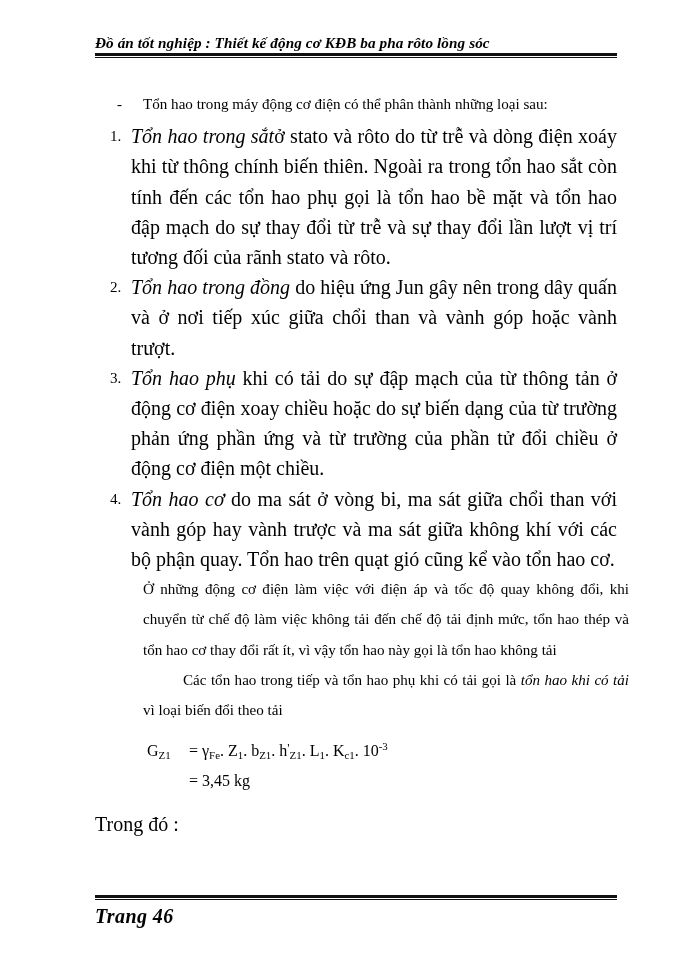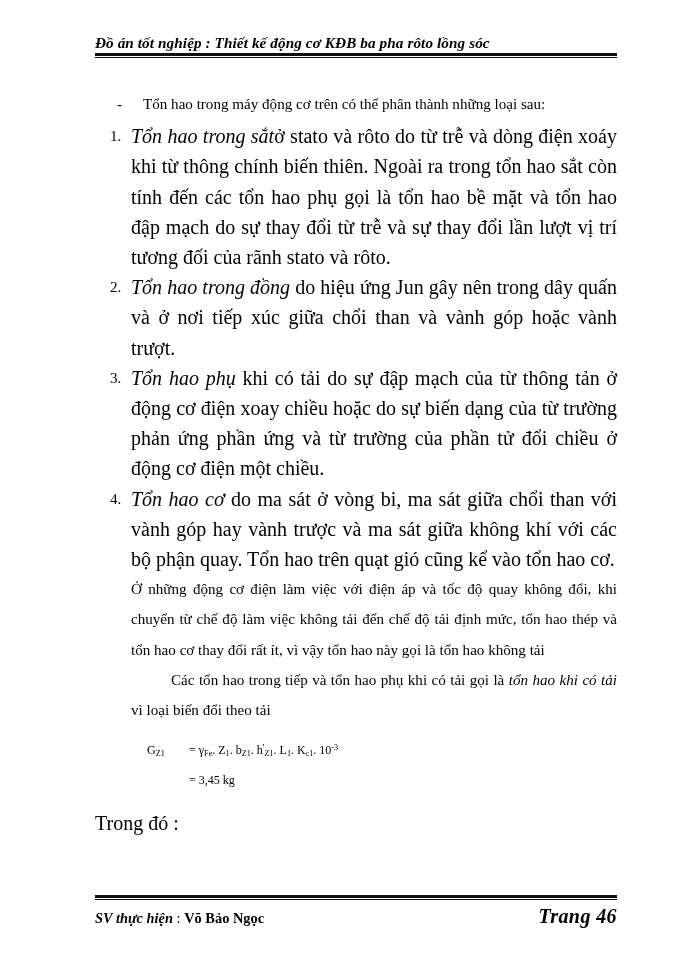--- a/index.html
+++ b/index.html
@@ -97,42 +97,42 @@
   .li-text {
     flex: 1 1 auto;
     font-size: 20px;
     line-height: 30.2px;
     text-align: justify;
     text-justify: inter-word;
   }
   .li-text .lead { font-style: italic; }
 
   .blk-after {
-    margin-left: 36px;
+    margin-left: 48px;
     width: 486px;
   }
   .blk-after .para { text-align: justify; }
 
   .indent-para {
     text-indent: 40px;
   }
 
   .section-head {
     margin-top: 16px;
     margin-left: 36px;
     font-size: 15.2px;
     font-weight: bold;
     line-height: 28px;
   }
 
   
   .formula {
     margin-top: 8px;
     margin-left: 52px;
-    font-size: 12px;
+    font-size: 16px;
   }
   .frow {
     display: flex;
     align-items: baseline;
     line-height: 30px;
     white-space: nowrap;
   }
   .flhs {
     flex: 0 0 42px;
     width: 42px;
@@ -206,21 +206,21 @@
   <div class="header">
     <div class="header-title">Đồ án tốt nghiệp : Thiết kế động cơ KĐB ba pha rôto lồng sóc</div>
     <div class="rule-double"></div>
   </div>
 
   <div class="body-area">
 
 
     <div class="dash-item">
       <span class="dash-marker">-</span>
-      <span class="dash-body">Tổn hao trong máy động cơ trên có thể phân thành những loại sau:</span>
+      <span class="dash-body">Tổn hao trong máy động cơ điện có thể phân thành những loại sau:</span>
     </div>
 
     <ol class="loss-list">
       <li>
         <span class="num">1.</span>
         <span class="li-text"><span class="lead">Tổn hao trong sắt</span><span>ở stato và rôto  do từ trễ và dòng điện xoáy khi từ thông chính biến thiên. Ngoài ra trong tổn hao sắt còn tính đến các tổn hao phụ gọi là tổn hao bề mặt và tổn hao đập mạch do sự thay đổi từ trễ và sự thay đổi lần lượt vị trí tương đối của rãnh stato và rôto.</span></span>
       </li>
       <li>
         <span class="num">2.</span>
         <span class="li-text"><span class="lead">Tổn hao trong đồng</span><span> do hiệu ứng Jun gây nên trong dây quấn và ở nơi tiếp xúc giữa chổi than và vành góp hoặc vành trượt.</span></span>
@@ -268,18 +268,17 @@
 
     </div>
 
     <div class="trong-do">Trong đó :</div>
 
   </div>
 
   <div class="footer">
     <div class="rule-double-bottom"></div>
     <div class="footer-row">
-      <div class="footer-left"><span class="sv">SV thực hiện</span><span> : </span><span class="name">Võ Bảo Ngọc</span></div>
       <div class="footer-right">Trang 46</div>
     </div>
   </div>
 
 </div>
 
 </body></html>

